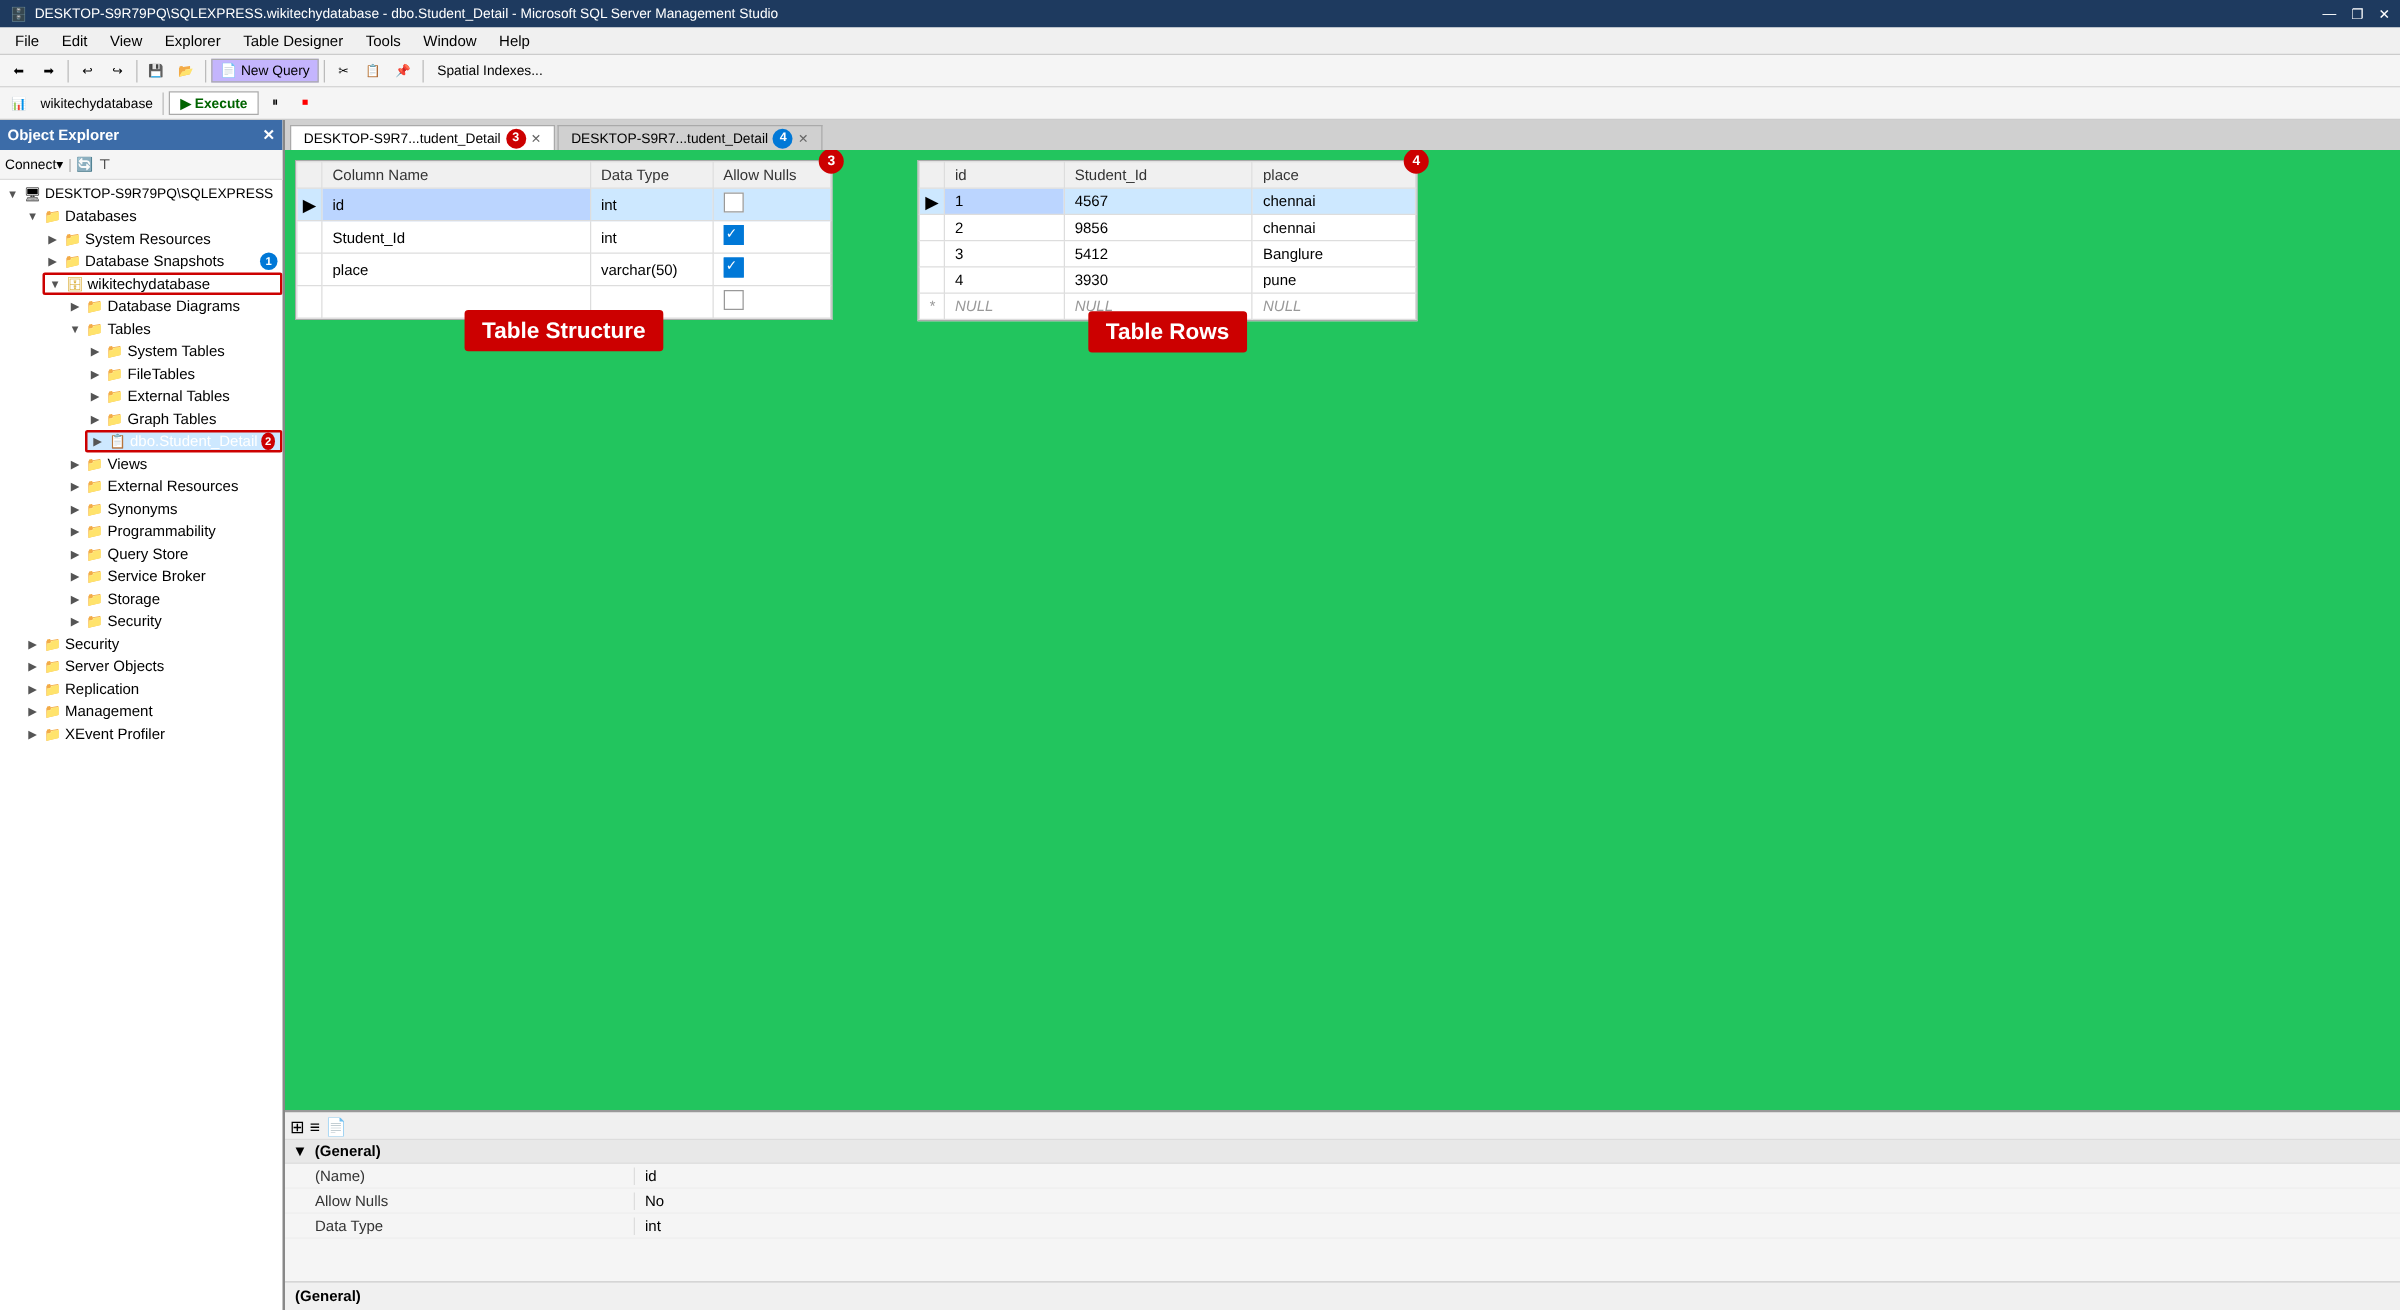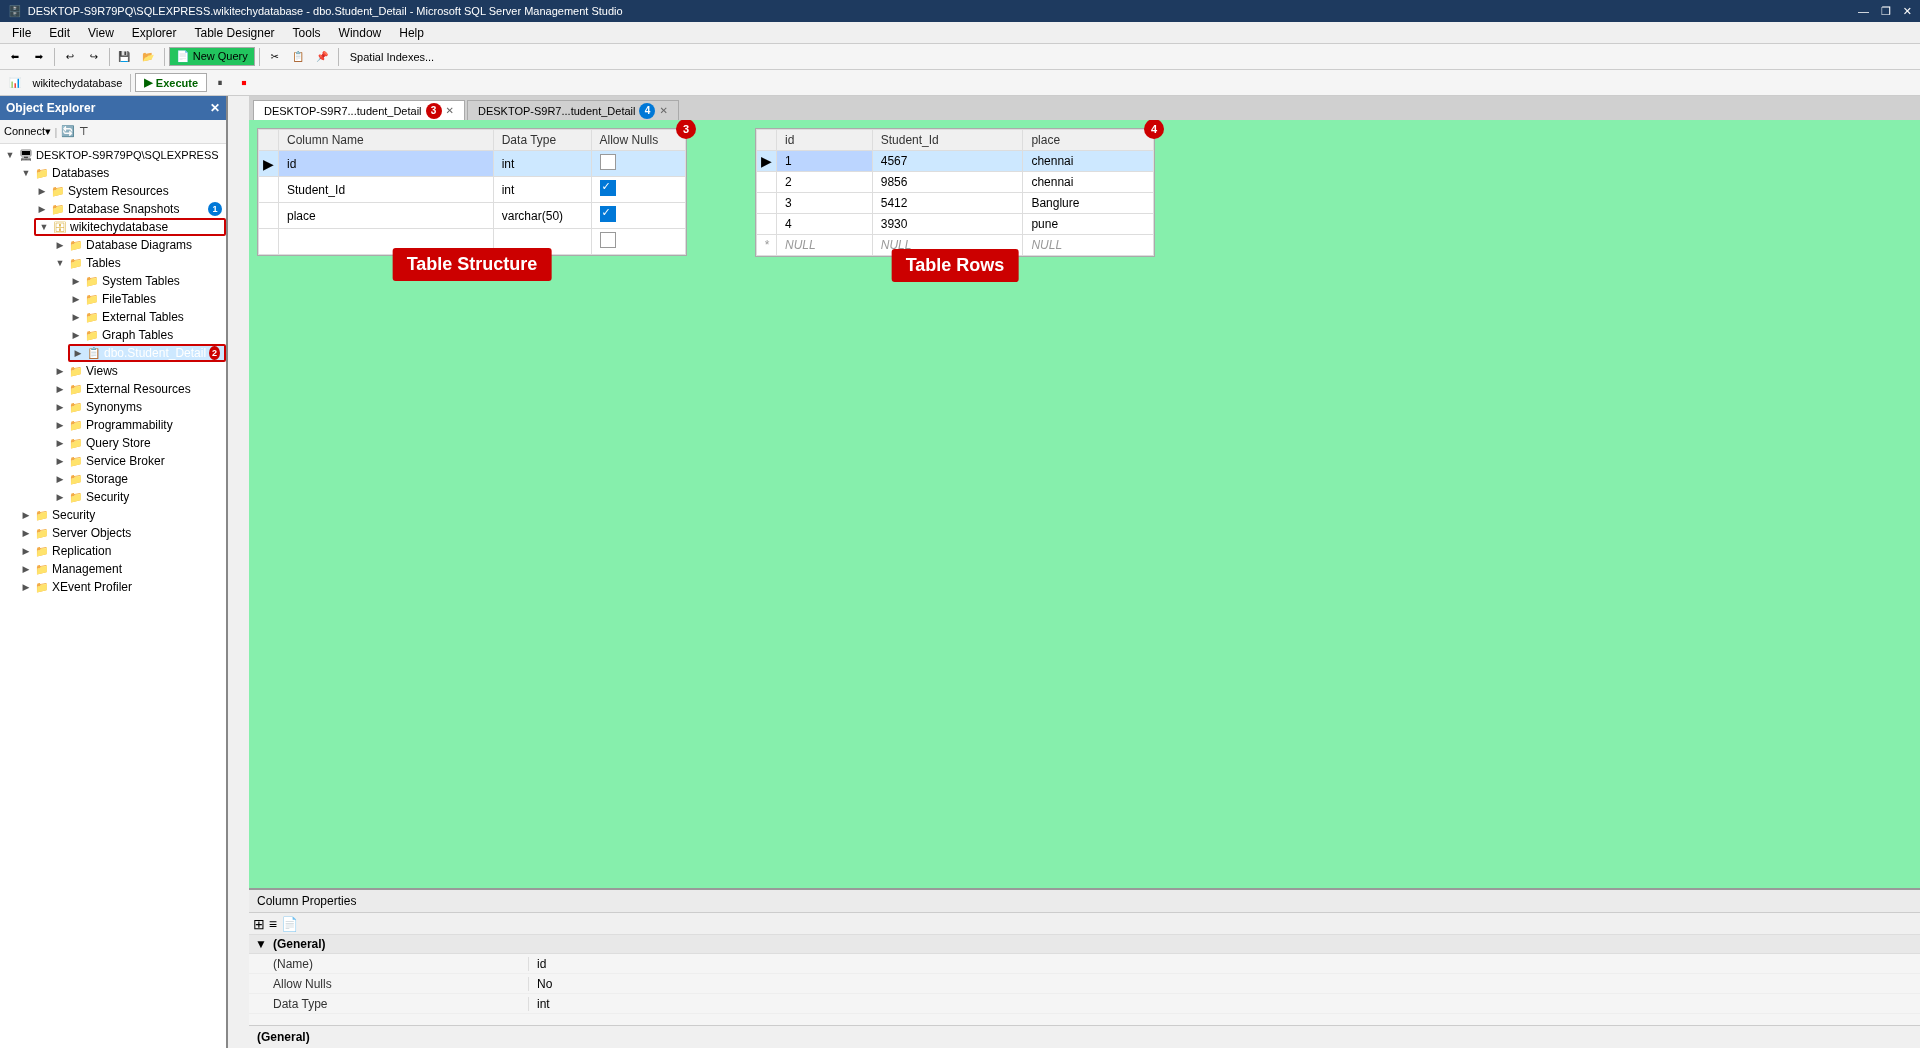--- a/index.html
+++ b/index.html
@@ -46,21 +46,21 @@
       gap: 2px;
     }
     .toolbar-btn {
       width: 22px; height: 22px;
       display: flex; align-items: center; justify-content: center;
       cursor: pointer; border: 1px solid transparent; font-size: 10px;
     }
     .toolbar-sep { width: 1px; height: 18px; background: #bbb; margin: 0 2px; }
     .new-query-btn {
       display: flex; align-items: center; gap: 3px;
-      padding: 2px 6px; border: 1px solid #aaa; background: #22c55e;
+      padding: 2px 6px; border: 1px solid #aaa; background: #c4b5fd;
       cursor: pointer; font-size: 11px;
     }
     .execute-btn {
       display: flex; align-items: center; gap: 3px;
       padding: 2px 8px; border: 1px solid #aaa; background: #fff;
       cursor: pointer; font-size: 11px; color: #006400; font-weight: bold;
     }
     
     
     .toolbar2 {
@@ -147,23 +147,22 @@
     .highlighted-box {
       border: 2px solid #cc0000;
       border-radius: 2px;
     }
     
     
     .content-area {
       flex: 1;
       display: flex;
       flex-direction: column;
-      background: #86efac;
+      background: #22c55e;
       overflow: hidden;
-      margin-left: 21px;
     }
     
     
     .tab-row {
       display: flex;
       background: #d0d0d0;
       height: 24px;
       align-items: flex-end;
       gap: 2px;
       padding: 0 4px;
@@ -683,23 +682,20 @@
           </table>
 
           <div class="annotation-label" style="bottom: -26px; left: 50%; transform: translateX(-50%);">Table Rows</div>
 
           <div class="annotation-circle circle-red" style="position:absolute; top:-10px; right:-10px;">4</div>
         </div>
 
       </div>
 
       <div class="col-props">
-        <div class="col-props-header">
-          <span>Column Properties</span>
-        </div>
         <div class="col-props-toolbar">
           <span style="cursor:pointer; font-size:14px;">⊞</span>
           <span style="cursor:pointer; font-size:14px;">≡</span>
           <span style="cursor:pointer; font-size:14px;">📄</span>
         </div>
         <div class="col-props-content">
           <div class="props-section-header">
             <span style="margin-right:6px;">▼</span>
             <span>(General)</span>
           </div>

